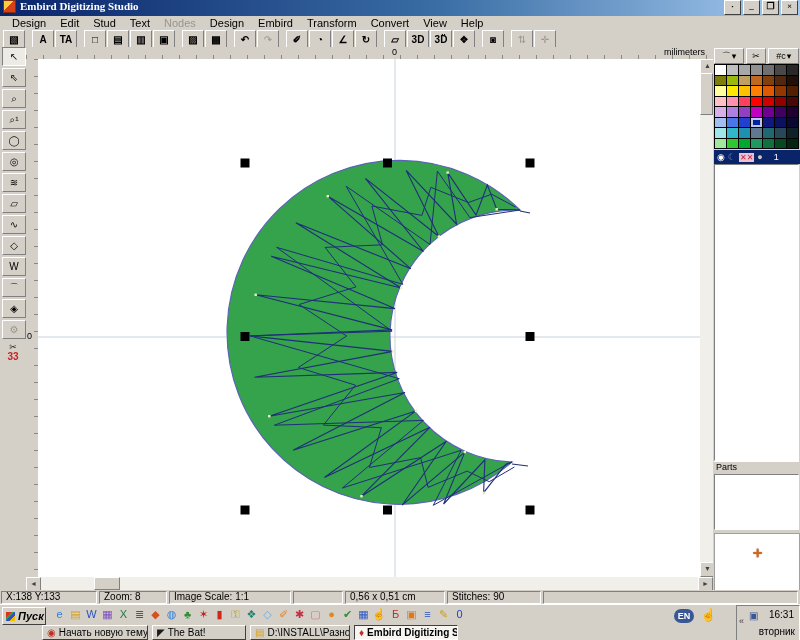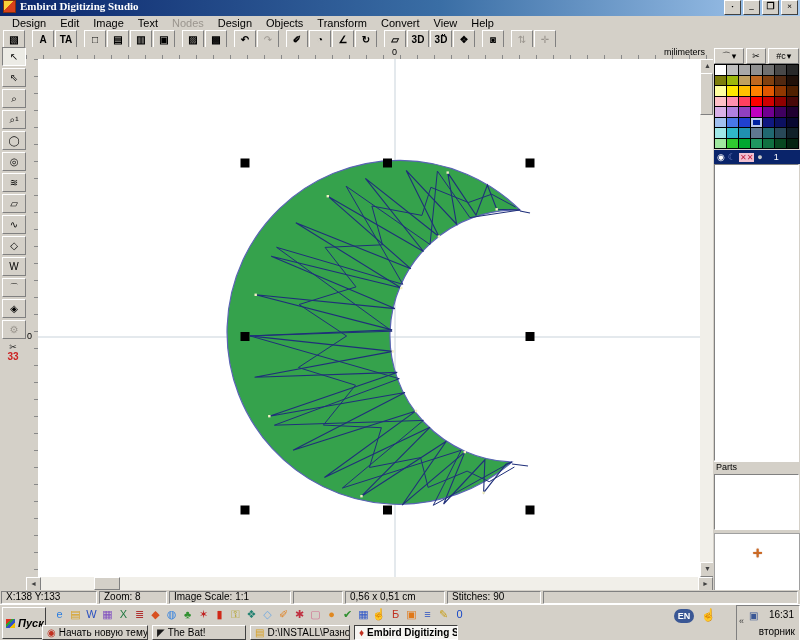--- a/index.html
+++ b/index.html
@@ -81,21 +81,21 @@
     border:1px solid #a0a0a0;}
   .preview .plus{position:absolute;left:38px;top:13px;color:#d2691e;font-size:11px;font-weight:bold;
     text-shadow:0 0 1px #803000;}
   
   .statusbar{position:absolute;left:0;top:590px;right:0;height:14px;background:#d4d0c8;
     display:flex;gap:2px;padding:1px 2px 0 1px;box-sizing:border-box;}
   .sb-cell{border:1px solid;border-color:#808080 #fff #fff #808080;height:11px;
     font-size:10px;line-height:10px;padding:0 4px;white-space:nowrap;overflow:hidden;box-sizing:content-box;}
   
   .taskbar{position:absolute;left:0;top:604px;right:0;height:36px;background:#d4d0c8;border-top:1px solid #fff;}
-  .start-btn{position:absolute;left:2px;top:2px;width:44px;height:32px;background:#d4d0c8;
+  .start-btn{position:absolute;left:2px;top:2px;width:44px;height:18px;background:#d4d0c8;
     border:1px solid;border-color:#fff #404040 #404040 #fff;display:flex;align-items:center;gap:3px;
     padding-left:3px;font-weight:bold;font-size:11px;box-sizing:border-box;font-style:italic;}
   .start-flag{width:9px;height:9px;flex:0 0 auto;
     background:linear-gradient(135deg,#e03020 0 30%,#30a030 30% 50%,#3050c8 50% 72%,#f0c000 72% 100%);}
   .ql{position:absolute;left:52px;top:2px;display:flex;gap:1px;}
   .ql-icon{width:15px;height:15px;display:flex;align-items:center;justify-content:center;
     font-size:11px;line-height:15px;}
   .tasks{position:absolute;left:42px;top:20px;display:flex;gap:4px;}
   .task{height:15px;background:#d4d0c8;border:1px solid;border-color:#fff #404040 #404040 #fff;
     display:flex;align-items:center;gap:3px;padding:0 4px;font-size:10px;white-space:nowrap;
@@ -121,25 +121,25 @@
       <span class="win-btn">·</span>
       <span class="win-btn">_</span>
       <span class="win-btn">❐</span>
       <span class="win-btn">×</span>
     </span>
 </div>
 
 <div class="menubar">
     <span class="menu-item">Design</span>
     <span class="menu-item">Edit</span>
-    <span class="menu-item">Image</span>
+    <span class="menu-item">Stud</span>
     <span class="menu-item">Text</span>
     <span class="menu-item disabled">Nodes</span>
     <span class="menu-item">Design</span>
-    <span class="menu-item">Objects</span>
+    <span class="menu-item">Embird</span>
     <span class="menu-item">Transform</span>
     <span class="menu-item">Convert</span>
     <span class="menu-item">View</span>
     <span class="menu-item">Help</span>
   </div>
 
 <div class="toolbar">
     <span class="tb-btn">▧</span>
     <span class="tb-sep"></span>
     <span class="tb-btn">A</span>

